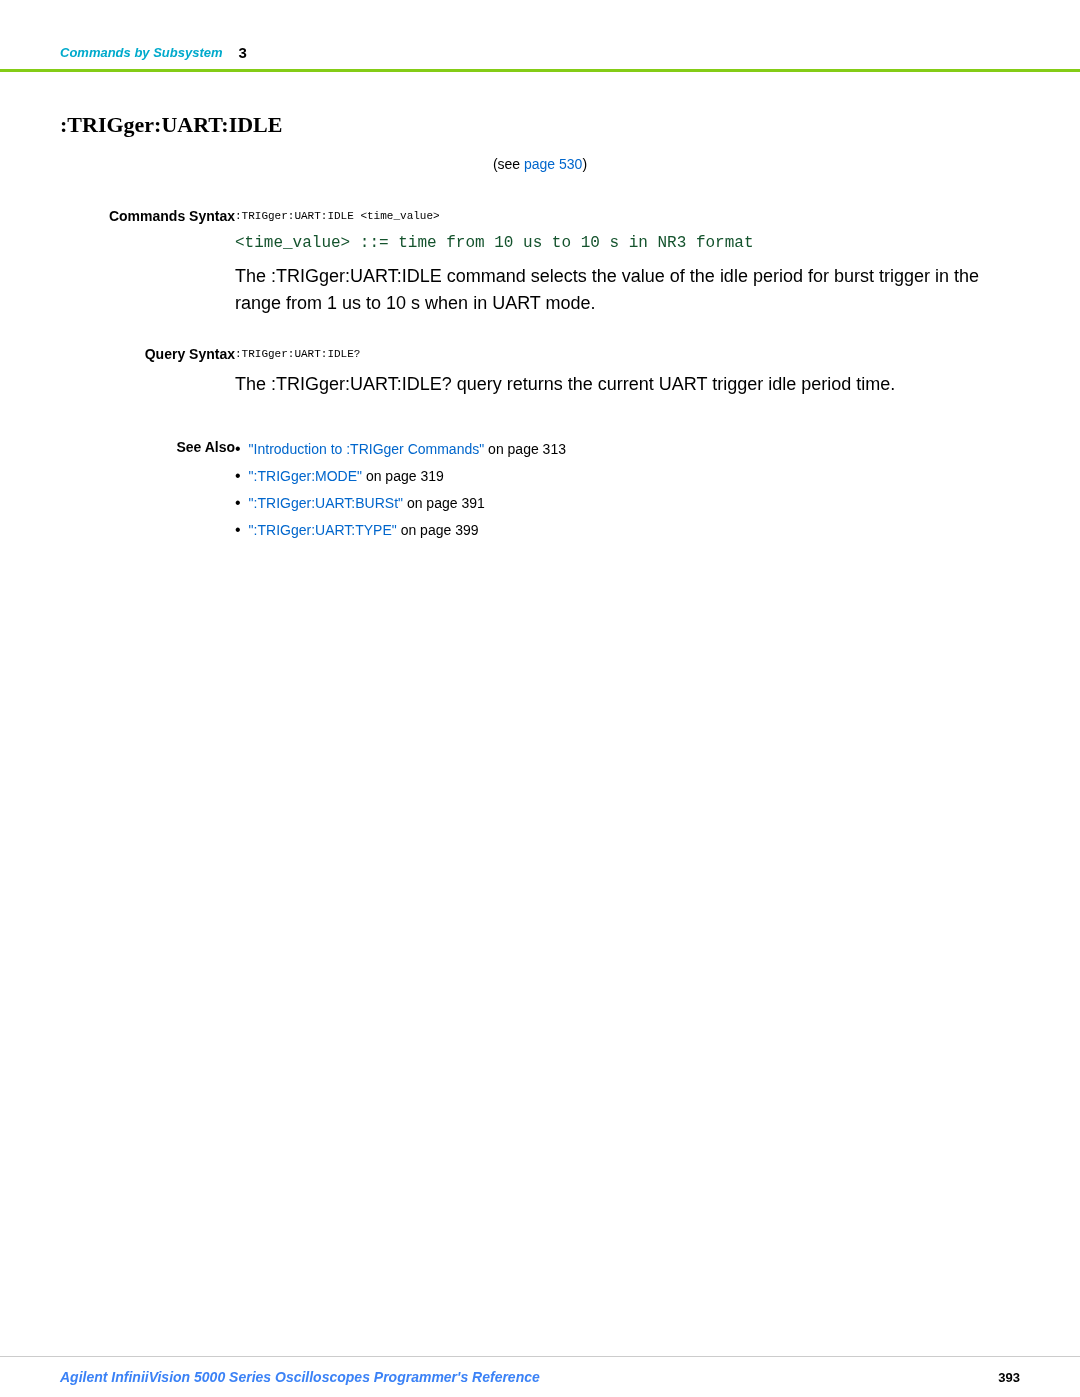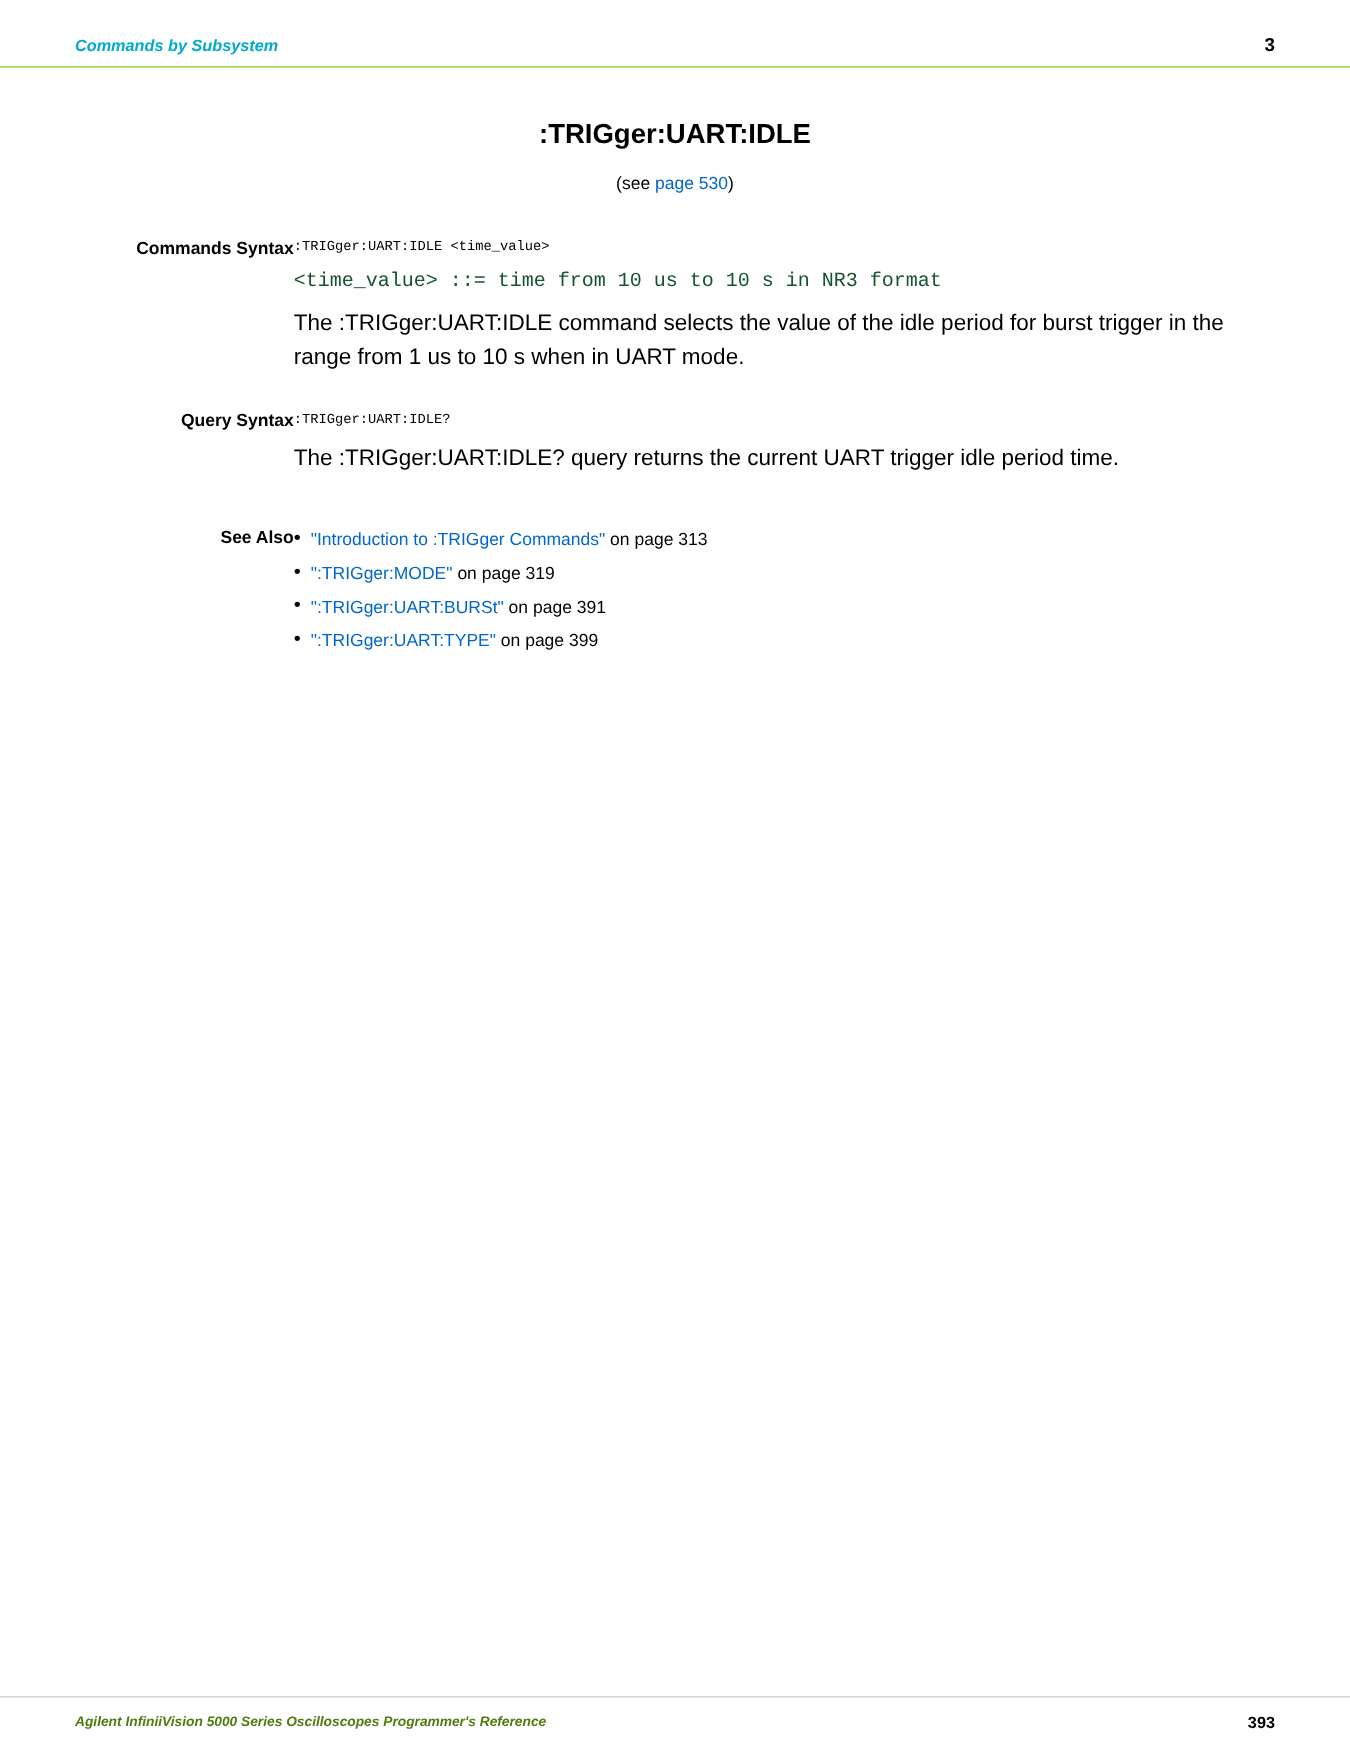--- a/index.html
+++ b/index.html
@@ -22,24 +22,24 @@
       width: 1080px;
       min-height: 1397px;
       background: #ffffff;
       padding: 0;
       position: relative;
     }
 
     
     .header {
       display: flex;
-      justify-content: space-between;
+      justify-content: flex-start;
       align-items: center;
-      padding: 28px 60px 0 60px;
-      border-bottom: 1px solid #84cc16;
+      padding: 44px 60px 0 60px;
+      border-bottom: 3px solid #84cc16;
       padding-bottom: 8px;
     }
 
     .header-section-title {
       color: #00aacc;
       font-size: 13px;
       font-weight: bold;
       font-style: italic;
     }
 
@@ -54,22 +54,21 @@
     .content {
       padding: 40px 60px 60px 60px;
     }
 
     
     .section-heading {
       font-size: 22px;
       font-weight: bold;
       color: #000000;
       margin-bottom: 18px;
-      font-family: Liberation Sans, sans-serif;
-      text-align: center;
+      font-family: Liberation Serif, serif;
     }
 
     
     .see-page-line {
       text-align: center;
       margin-bottom: 32px;
       font-size: 14px;
       color: #000000;
     }
 
@@ -167,22 +166,22 @@
       left: 0;
       right: 0;
       border-top: 1px solid #cccccc;
       padding: 12px 60px;
       display: flex;
       justify-content: space-between;
       align-items: center;
     }
 
     .footer-title {
-      color: #4d7c0f;
-      font-size: 11px;
+      color: #3b82f6;
+      font-size: 14px;
       font-weight: bold;
       font-style: italic;
     }
 
     .footer-page {
       color: #000000;
       font-size: 13px;
       font-weight: bold;
     }
   </style>

